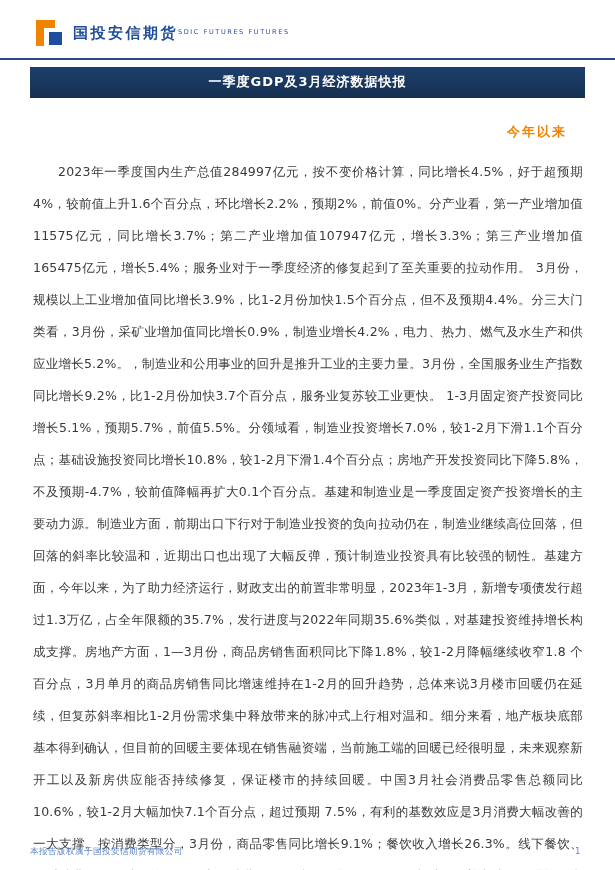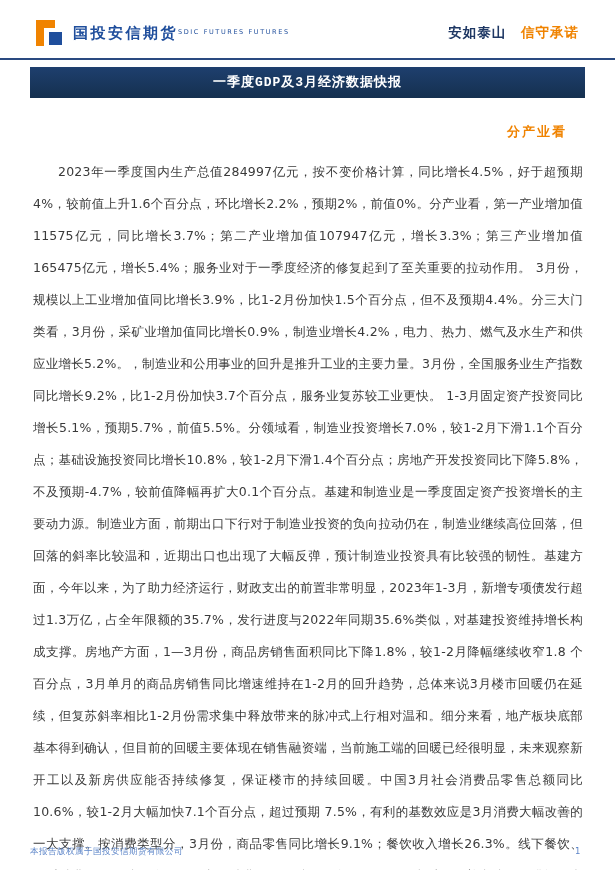--- a/index.html
+++ b/index.html
@@ -39,21 +39,20 @@
   
   .banner {
     margin: 7px 30px 0 30px;
     background: linear-gradient(#1E3F6E, #15304F);
     color: #ffffff;
     text-align: center;
     font-size: 13px;
     font-weight: bold;
     letter-spacing: 1px;
     padding: 6px 0 7px 0;
-    font-family: Liberation Mono, monospace;
   }
   .column-label {
     text-align: right;
     margin: 25px 48px 0 0;
     color: #F08300;
     font-weight: bold;
     font-size: 13px;
     letter-spacing: 2px;
   }
   
@@ -94,33 +93,29 @@
         <svg width="32" height="30" viewBox="0 0 32 30" aria-hidden="true">
           <path d="M2 2 h19 v8 h-11 v18 h-8 z" fill="#F08300"></path>
           <rect x="15" y="14" width="13" height="13" fill="#1F4E9C"></rect>
         </svg>
       </span>
       <span class="logo-text">
         <span class="logo-cn">国投安信期货</span>
         <span class="logo-en">SDIC FUTURES FUTURES</span>
       </span>
     </div>
-    <div class="slogan">
-      <span class="slogan-blue">安如泰山</span>
-      <span class="slogan-orange">信守承诺</span>
-    </div>
   </header>
 
   <hr class="header-rule">
 
   <div class="banner">
     <span>一季度GDP及3月经济数据快报</span>
   </div>
 
-  <div class="column-label">分产业看</div>
+  <div class="column-label">今年以来</div>
 
   <main>
     <p class="body-text">2023年一季度国内生产总值284997亿元，按不变价格计算，同比增长4.5%，好于超预期4%，较前值上升1.6个百分点，环比增长2.2%，预期2%，前值0%。分产业看，第一产业增加值11575亿元，同比增长3.7%；第二产业增加值107947亿元，增长3.3%；第三产业增加值165475亿元，增长5.4%；服务业对于一季度经济的修复起到了至关重要的拉动作用。 3月份，规模以上工业增加值同比增长3.9%，比1-2月份加快1.5个百分点，但不及预期4.4%。分三大门类看，3月份，采矿业增加值同比增长0.9%，制造业增长4.2%，电力、热力、燃气及水生产和供应业增长5.2%。，制造业和公用事业的回升是推升工业的主要力量。3月份，全国服务业生产指数同比增长9.2%，比1-2月份加快3.7个百分点，服务业复苏较工业更快。 1-3月固定资产投资同比增长5.1%，预期5.7%，前值5.5%。分领域看，制造业投资增长7.0%，较1-2月下滑1.1个百分点；基础设施投资同比增长10.8%，较1-2月下滑1.4个百分点；房地产开发投资同比下降5.8%，不及预期-4.7%，较前值降幅再扩大0.1个百分点。基建和制造业是一季度固定资产投资增长的主要动力源。制造业方面，前期出口下行对于制造业投资的负向拉动仍在，制造业继续高位回落，但回落的斜率比较温和，近期出口也出现了大幅反弹，预计制造业投资具有比较强的韧性。基建方面，今年以来，为了助力经济运行，财政支出的前置非常明显，2023年1-3月，新增专项债发行超过1.3万亿，占全年限额的35.7%，发行进度与2022年同期35.6%类似，对基建投资维持增长构成支撑。房地产方面，1—3月份，商品房销售面积同比下降1.8%，较1-2月降幅继续收窄1.8 个百分点，3月单月的商品房销售同比增速维持在1-2月的回升趋势，总体来说3月楼市回暖仍在延续，但复苏斜率相比1-2月份需求集中释放带来的脉冲式上行相对温和。细分来看，地产板块底部基本得到确认，但目前的回暖主要体现在销售融资端，当前施工端的回暖已经很明显，未来观察新开工以及新房供应能否持续修复，保证楼市的持续回暖。中国3月社会消费品零售总额同比 10.6%，较1-2月大幅加快7.1个百分点，超过预期 7.5%，有利的基数效应是3月消费大幅改善的一大支撑。按消费类型分，3月份，商品零售同比增长9.1%；餐饮收入增长26.3%。线下餐饮、娱乐消费的修复情况依然好于商品消费，修复结构有所分化。整体来看，随着疫情优化措施的出台，各项稳增长政策陆续靠前发力，对于国内经济来说积极因素积累较多，国民经济企稳回升开局良好。其中，消费成为拉动经济增长的主动力。当前的经济政策维持稳增长在总量货币政策仍保持积极的背景下，经济复苏的过程中向实体的传导以及需求的修复仍然不够充分的问题，继续关注向实体经济的传导以及政策呵护的持续性。</p>
   </main>
 
   <footer class="page-footer">
     <span class="footer-left">本报告版权属于国投安信期货有限公司</span>
     <span class="footer-page">1</span>
   </footer>
 

